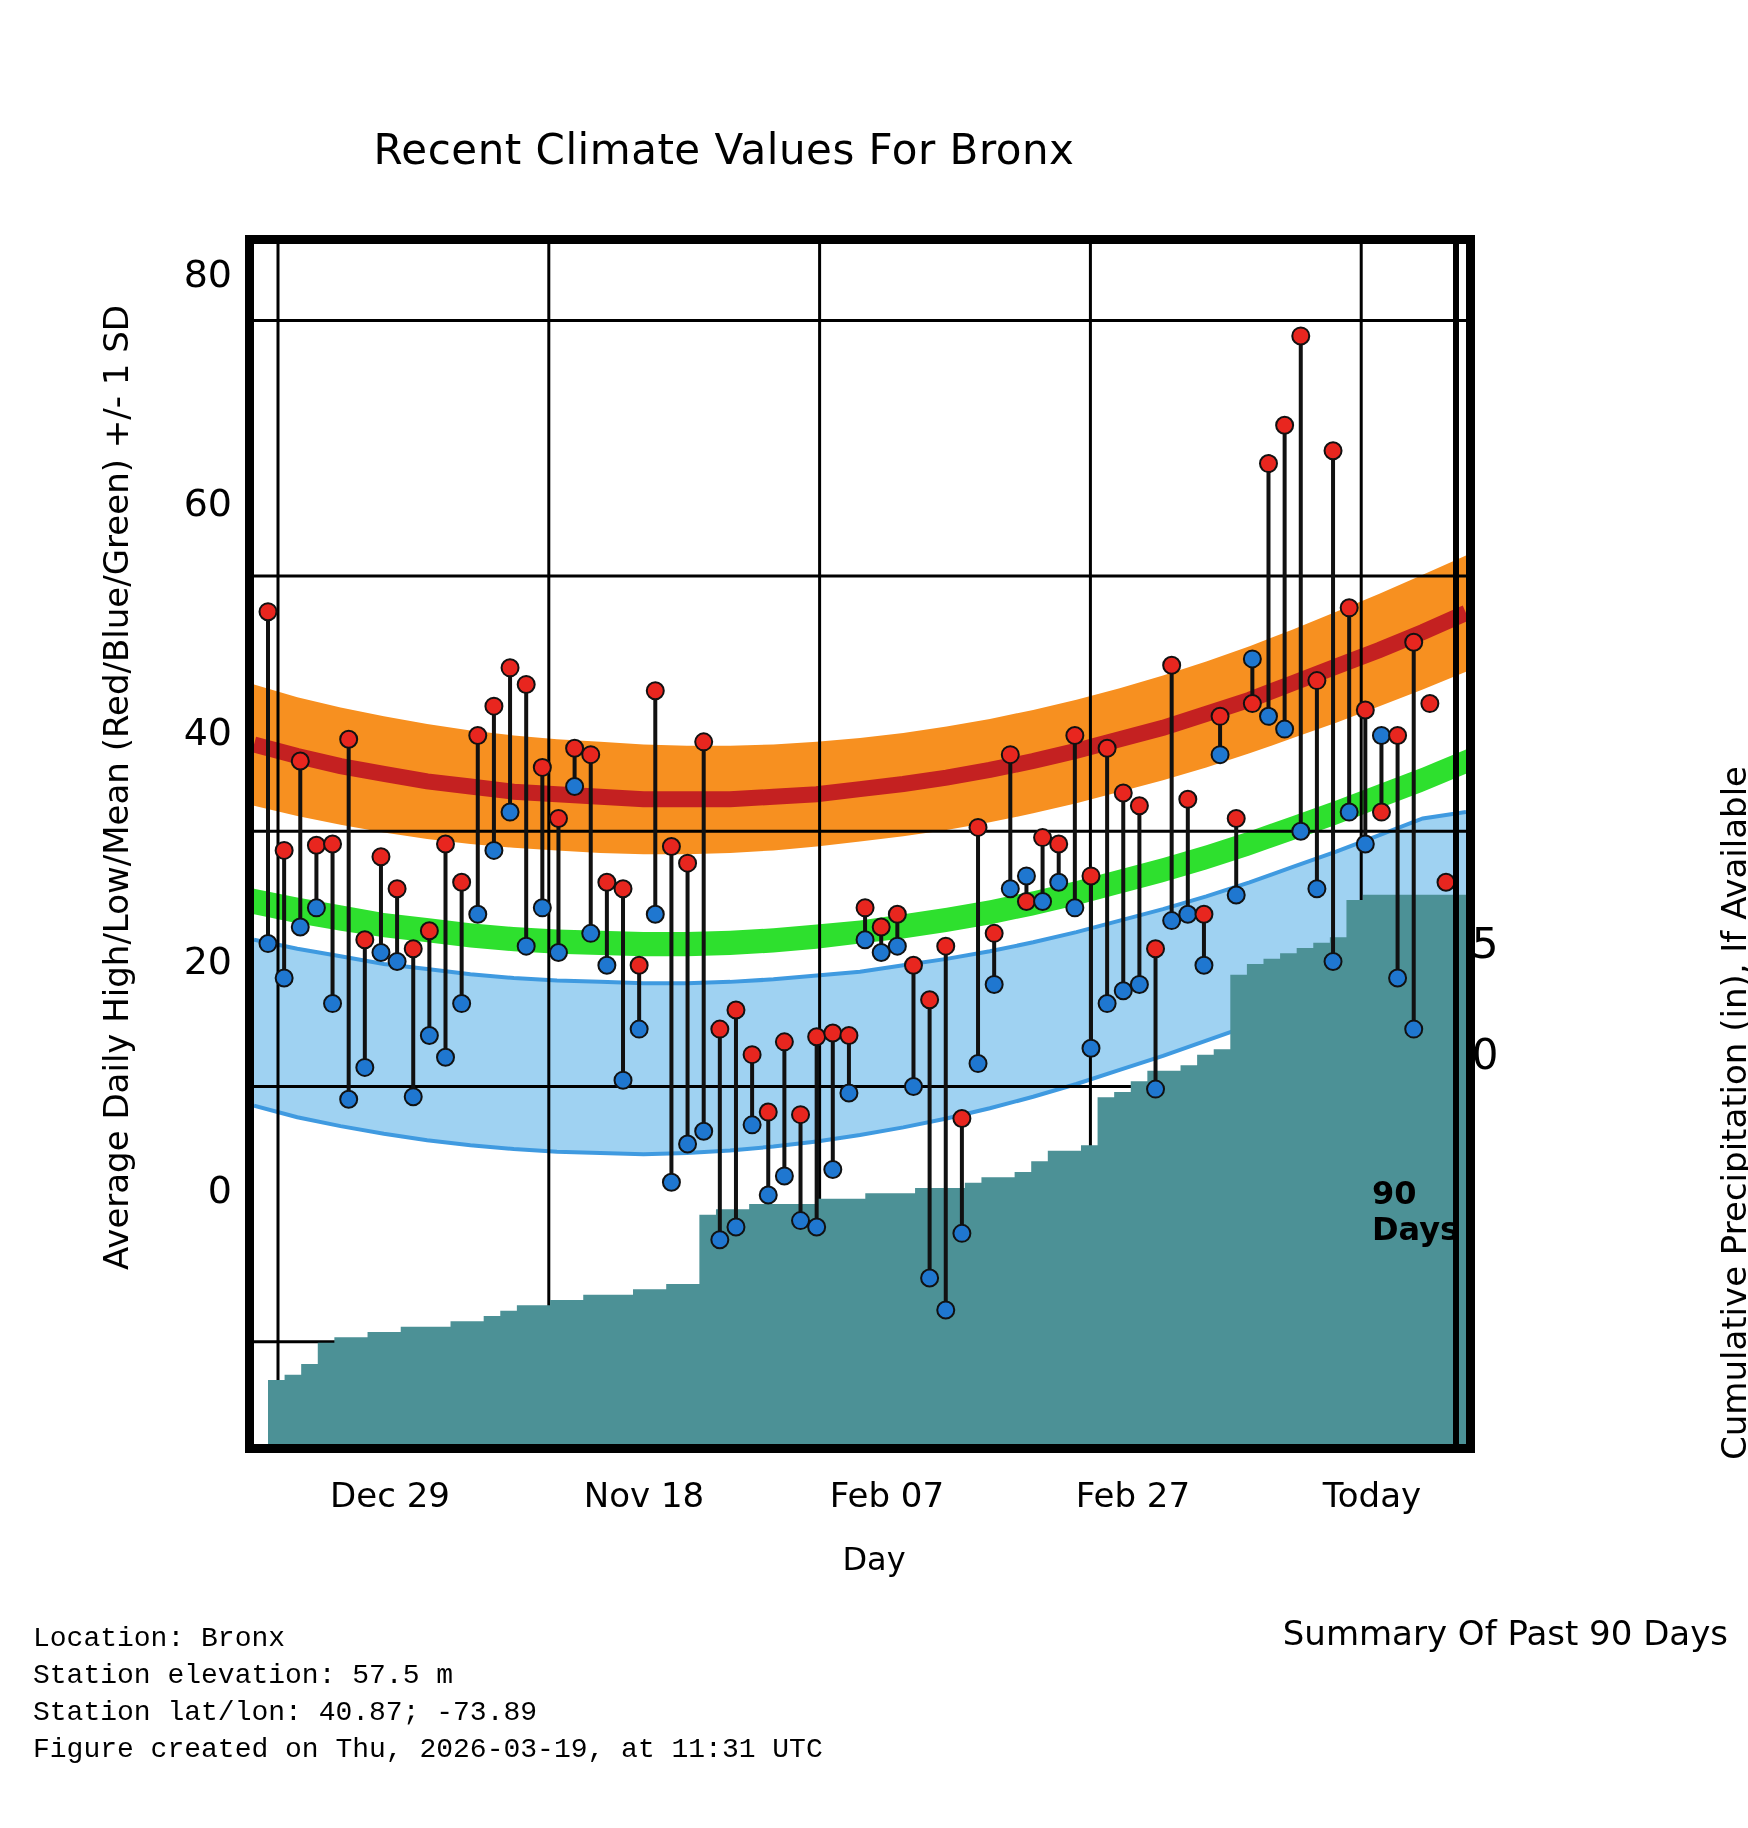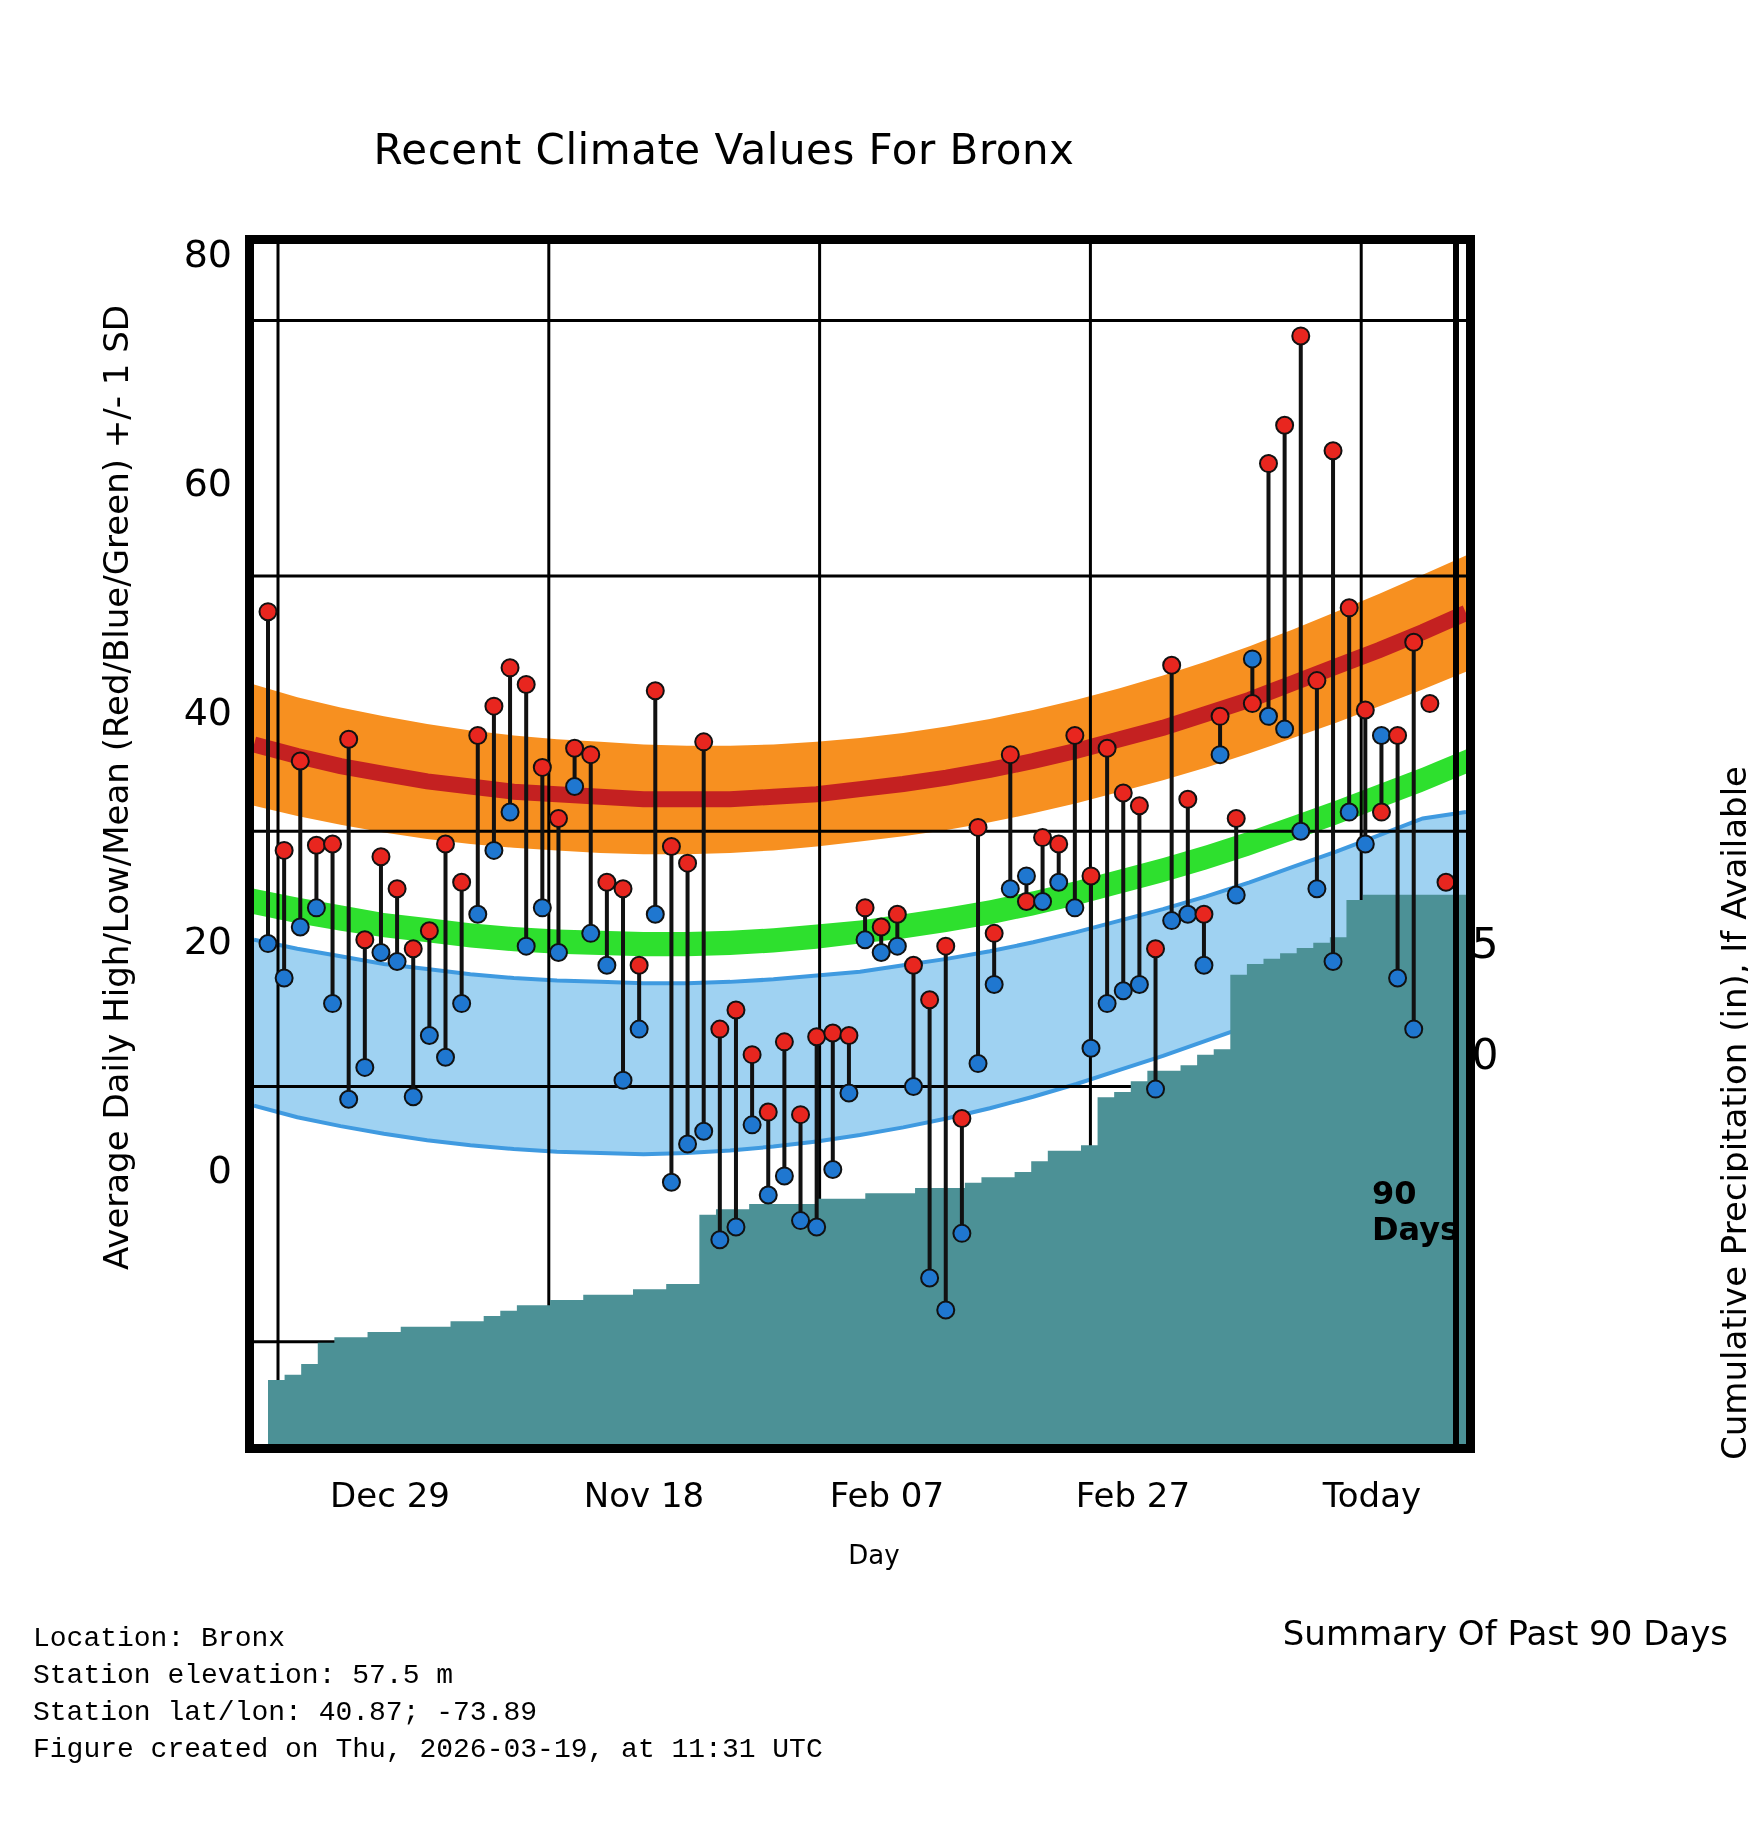--- a/index.html
+++ b/index.html
@@ -4,24 +4,24 @@
 <style>
   html,body{margin:0;padding:0;background:#ffffff;}
   body{width:1748px;height:1828px;font-family:"DejaVu Sans",sans-serif;color:#000;position:relative;overflow:hidden;}
   .title{position:absolute;top:125px;left:0;width:1448px;text-align:center;font-size:42px;letter-spacing:0.5px;}
   .ylabel-left{position:absolute;left:50px;top:240px;width:60px;height:1030px;}
   .ylabel-left span{display:block;transform:rotate(-90deg);transform-origin:left top;position:absolute;left:46px;top:1030px;white-space:nowrap;font-size:34px;}
   .ylabel-right{position:absolute;right:22px;top:460px;width:60px;height:1030px;}
   .ylabel-right span{display:block;transform:rotate(-90deg);transform-origin:left top;position:absolute;left:48px;top:1000px;white-space:nowrap;font-size:34px;}
   .plot-frame{position:absolute;left:245px;top:235px;width:1230px;height:1218px;border:9px solid #000;box-sizing:border-box;background:#fff;}
   .plot-inner{position:absolute;inset:0;overflow:hidden;}
-  .ytick-left{position:absolute;right:1516px;width:140px;text-align:right;font-size:38px;}
+  .ytick-left{position:absolute;right:1516px;width:140px;text-align:right;font-size:38px;margin-top:20px;}
   .ytick-right{position:absolute;left:1445px;width:120px;text-align:left;font-size:42px;}
   .xtick{position:absolute;top:1475px;font-size:34px;text-align:center;width:240px;}
-  .xlabel{position:absolute;top:1540px;left:0;width:1748px;text-align:center;font-size:26px;}
+  .xlabel{position:absolute;top:1540px;left:0;width:1748px;text-align:center;font-size:32px;}
   .footer-left{position:absolute;left:33px;top:1620px;font-size:28px;line-height:37px;font-family:Liberation Mono, monospace;}
   .footer-right{position:absolute;right:20px;top:1610px;text-align:right;font-size:34px;line-height:46px;}
   .footer-right .row{white-space:nowrap;}
   .val-bold{font-weight:bold;}
   .red{color:#d62728;}
   .brown{color:#b5651d;}
   .today-label{position:absolute;font-weight:bold;font-size:32px;line-height:36px;color:#000;}
 </style>
 </head>
 <body>

